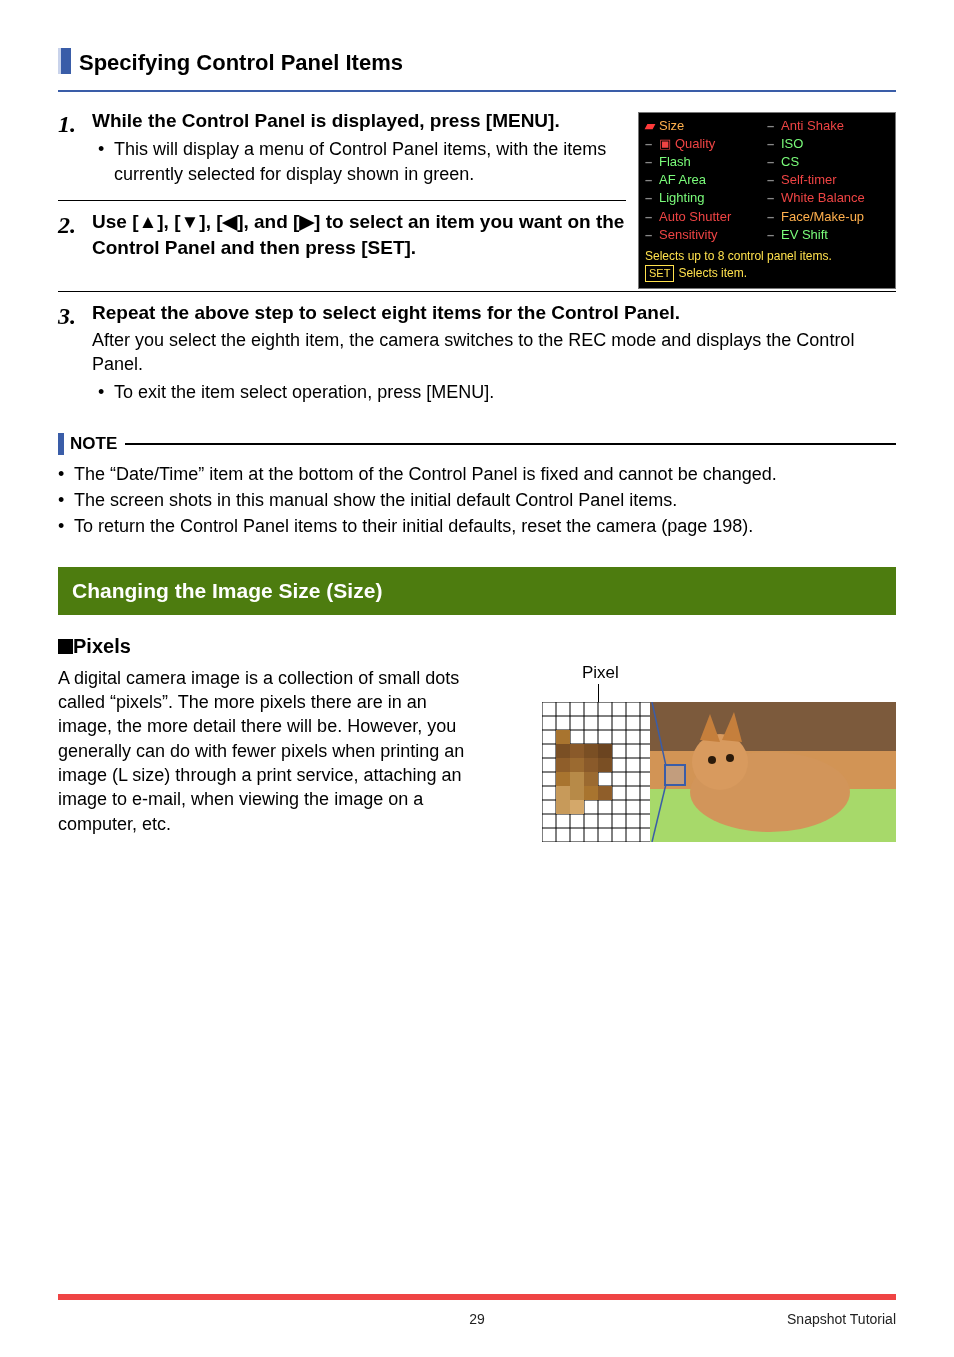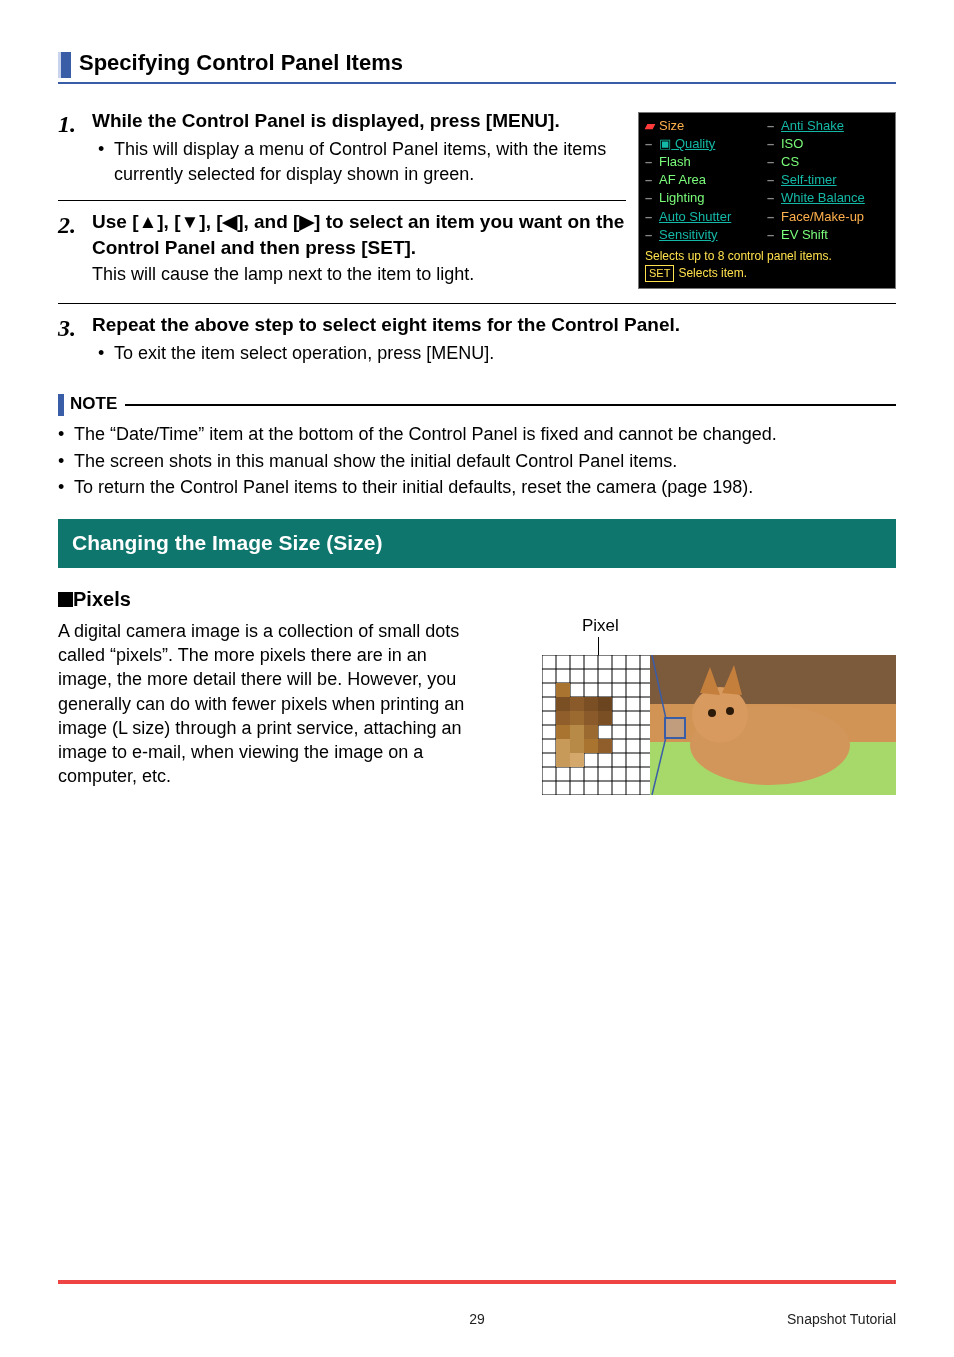--- a/index.html
+++ b/index.html
@@ -15,24 +15,23 @@
     box-sizing: border-box;
     width: 954px;
     min-height: 1357px;
     padding: 48px 58px 0 58px;
     position: relative;
   }
 
   
   .sec-heading {
     display: flex;
-    align-items: flex-end;
     border-bottom: 2px solid #3a5da8;
-    padding-bottom: 4px;
-    margin-bottom: 24px;
+    padding-bottom: 12px;
+    margin-bottom: 16px;
   }
   .sec-heading .vbar {
     width: 10px;
     height: 26px;
     background: #3a5da8;
     margin-right: 8px;
     border-left: 3px solid #c9d3eb;
   }
   .sec-heading .title {
     font-weight: bold;
@@ -86,21 +85,21 @@
     box-sizing:border-box;
     margin-top:4px;
   }
   .cam-row { display:flex; }
   .cam-cell { flex:1; display:flex; align-items:center; gap:4px; }
   .tick { width:10px; font-weight:bold; }
   .tick-red { color:#ff3a3a; }
   .tick-dim { color:#888; }
   .lbl-green { color:#7afc7a; }
   .lbl-orange { color:#ffb04d; }
-  .lbl-white { color:#14b8a6;text-decoration:underline; }
+  .lbl-white { color:#ef4444; }
   .cam-foot1 { color:#ffe14d; font-size:12px; margin-top:4px; }
   .cam-foot2 { color:#ffe14d; font-size:12px; display:flex; gap:4px; }
   .set-box { border:1px solid #ffe14d; padding:0 3px; font-size:11px; }
 
   
   .note-heading {
     display:flex;
     align-items:center;
     margin-top:18px;
     margin-bottom:6px;
@@ -112,26 +111,26 @@
     font-weight:bold; font-size:17px;
   }
   .note-heading .nline {
     flex:1; height:2px; background:#000; margin-left:8px; align-self:center;
   }
   .note-list .nb { display:flex; margin-bottom:2px; }
   .note-list .nb .dot { width:16px; flex:0 0 16px; }
 
   
   .banner {
-    background:#0f766e;
+    background:#4d7c0f;
     color:#fff;
     font-weight:bold;
     font-size:21px;
     padding:10px 14px;
-    margin-top:20px;
+    margin-top:28px;
     margin-bottom:18px;
   }
 
   .sub-h {
     display:flex; align-items:center; 
     font-weight:bold; font-size:20px;
     margin-bottom:6px;
   }
   .blk-square { width:15px; height:15px; background:#000; }
 
@@ -168,22 +167,22 @@
     left:14px; top:62px;
     width:18px; height:18px;
     border:2px solid #3a5da8;
     background: rgba(160,180,220,0.3);
   }
 
   
   .footer {
     position:absolute;
     left:58px; right:58px; bottom:28px;
-    border-top:4px solid #ef4444;
-    padding-top:26px;
+    border-top:6px solid #ef4444;
+    padding-top:10px;
     display:flex;
     font-size:14px;
     color:#222;
   }
   .footer .pnum { position:absolute; left:50%; transform:translateX(-50%); }
   .footer .psec { margin-left:auto; }
 </style>
 </head>
 <body>
 
@@ -209,21 +208,20 @@
         </div>
       </div>
       <hr class="step-hr">
 
       <div class="step-block">
         <div class="step-num">2.</div>
         <div class="step-body">
           <div class="step-title">
             <span>Use [</span><span class="arrow">▲</span><span>], [</span><span class="arrow">▼</span><span>], [</span><span class="arrow">◀</span><span>], and [</span><span class="arrow">▶</span><span>] to select an item you want on the Control Panel and then press [SET].</span>
           </div>
-          <div class="step-sub">This will cause the lamp next to the item to light.</div>
         </div>
       </div>
 
     </div>
 
     <div class="top-right">
       <div class="cam-menu">
         <div class="cam-row">
           <div class="cam-cell">
               <span class="tick tick-red">▰</span>
@@ -302,20 +300,21 @@
       </div>
     </div>
   </div>
 
   <hr class="step-hr">
 
   <div class="step-block">
     <div class="step-num">3.</div>
     <div class="step-body">
       <div class="step-title">Repeat the above step to select eight items for the Control Panel.</div>
+      <div class="step-sub">After you select the eighth item, the camera switches to the REC mode and displays the Control Panel.</div>
       <div class="sub-bullet">
         <div class="dot">•</div>
         <div class="txt">To exit the item select operation, press [MENU].</div>
       </div>
     </div>
   </div>
 
   <div class="note-heading">
     <div class="nbar"></div>
     <div class="ntxt">NOTE</div>

